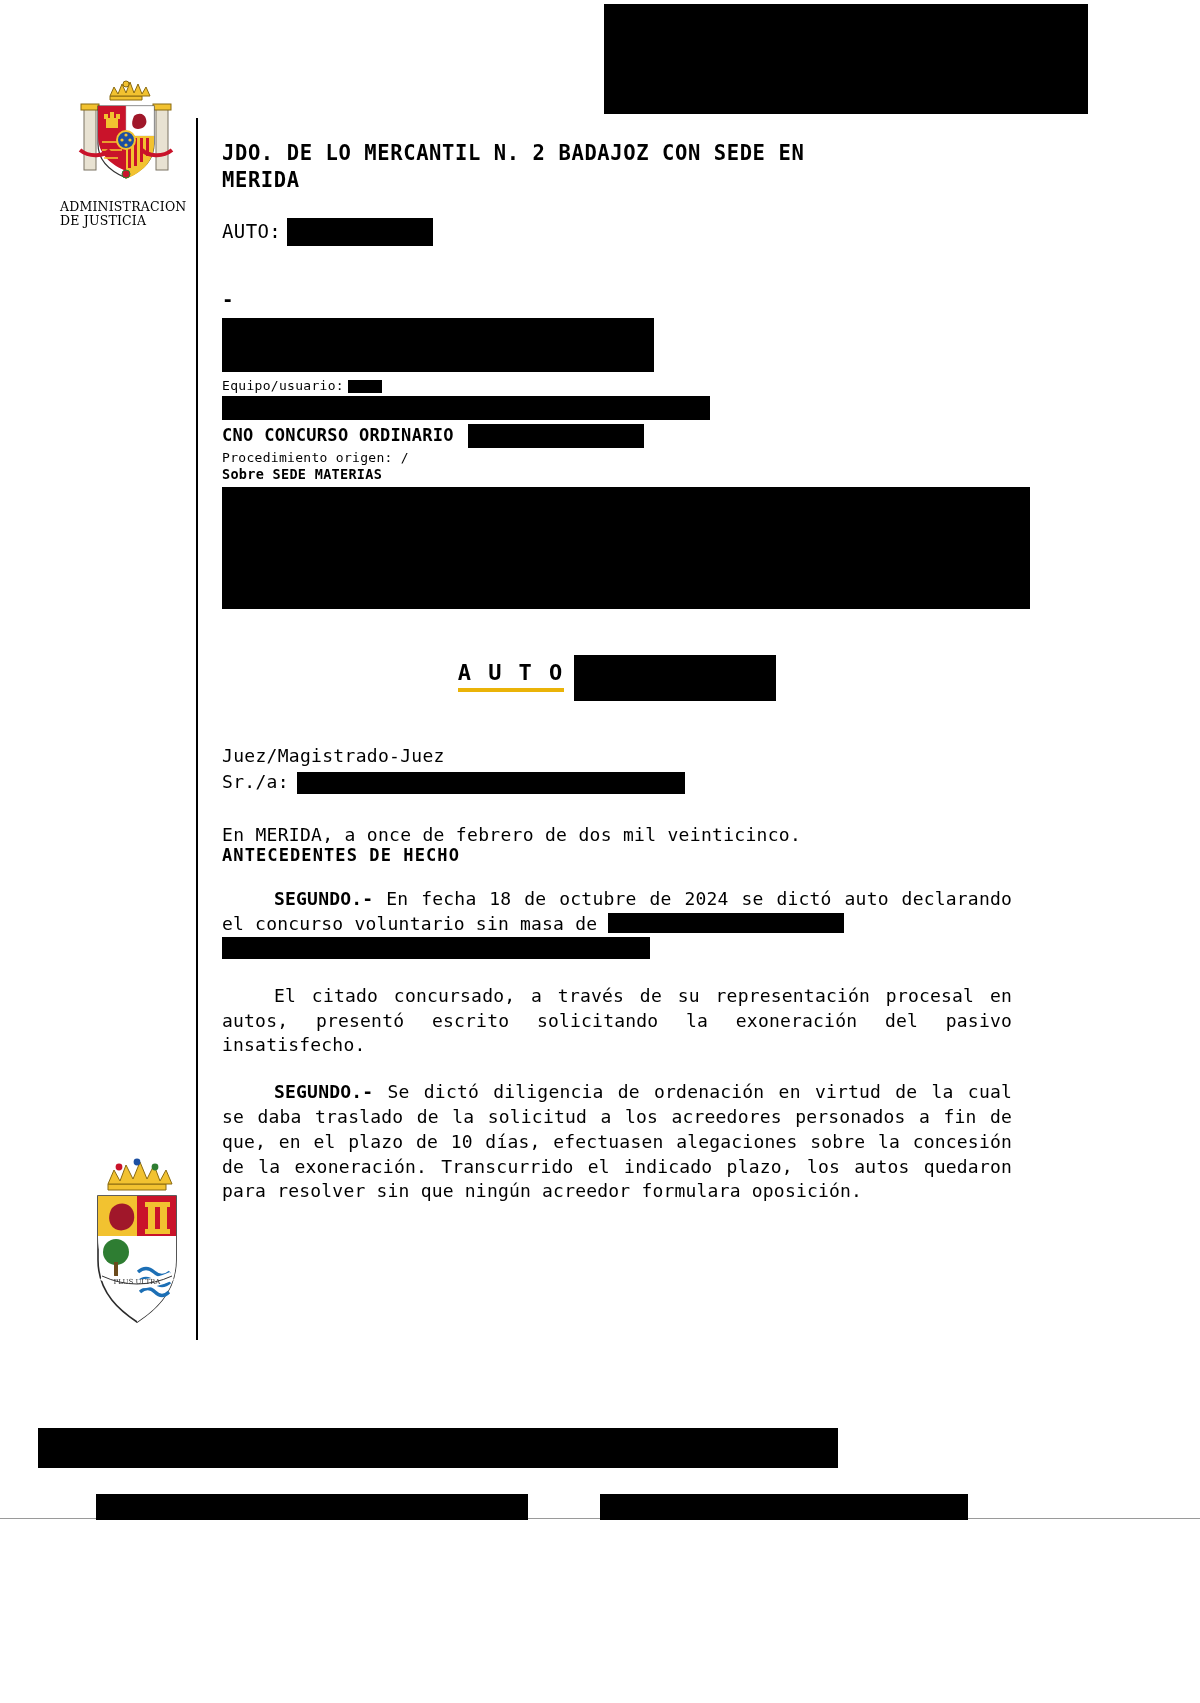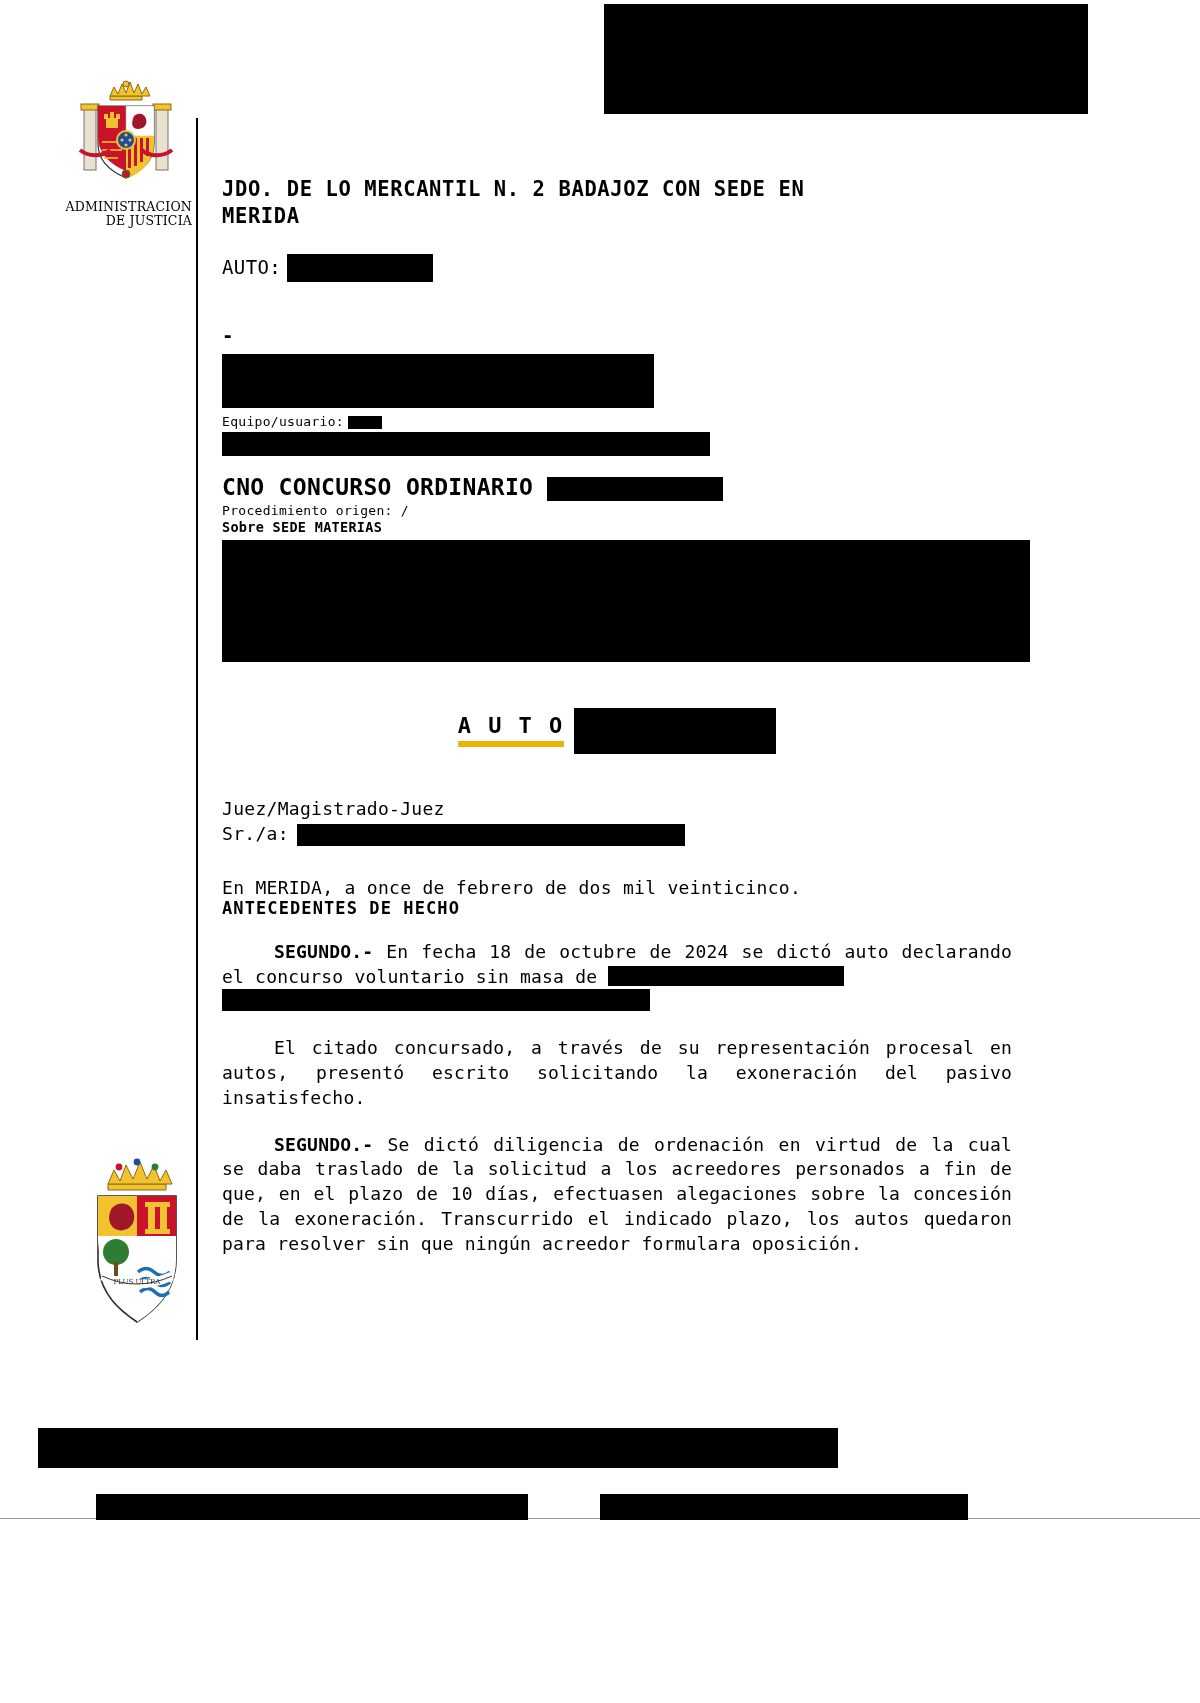--- a/index.html
+++ b/index.html
@@ -31,73 +31,72 @@
     width: 2px; height: 1222px;
     background: #000000;
   }
 
   
   .emblem-col { position: absolute; left: 60px; top: 78px; width: 132px; }
   .escudo-top { position: relative; width: 128px; height: 120px; margin: 0 auto; }
   .admin-caption {
     font-family: "DejaVu Serif", serif;
     font-size: 12.5px;
-    text-align: right;
+    text-align: left;
     line-height: 1.15;
     letter-spacing: 0.2px;
     color: #000;
     margin-top: 2px;
   }
   .escudo-bottom { position: absolute; left: 72px; top: 1148px; width: 130px; height: 190px; }
 
   
   .body-col { position: absolute; left: 222px; top: 140px; width: 790px; }
 
   .court-title {
     font-size: 20.5px;
     font-weight: bold;
     line-height: 1.32;
     letter-spacing: 0.6px;
     white-space: pre-line;
-    margin-top: 36px;
   }
 
   .auto-line { margin-top: 24px; font-size: 19px; letter-spacing: 0.4px; }
   .auto-line .redact { width: 146px; height: 28px; margin-left: 6px; }
 
   .dash-line { margin-top: 42px; font-size: 19px; font-weight: bold; }
 
   .blk-1 { margin-top: 8px; width: 432px; height: 54px; }
 
   .small-line { font-size: 13px; letter-spacing: 0.3px; margin-top: 6px; }
   .small-line .redact { height: 13px; }
 
   .equipo .redact { width: 34px; margin-left: 4px; }
   .blk-2 { margin-top: 3px; width: 488px; height: 24px; }
   .nig { font-weight: bold; font-size: 13px; margin-top: 4px; }
   .nig .redact { width: 210px; height: 13px; margin-left: 0px; }
 
-  .cno { font-size: 23px; font-weight: bold; margin-top: 18px; letter-spacing: 0.3px; }
+  .cno { font-size: 17px; font-weight: bold; margin-top: 4px; letter-spacing: 0.3px; }
   .cno .redact { width: 176px; height: 24px; margin-left: 14px; }
 
   .proc-origen { font-size: 13px; margin-top: 2px; letter-spacing: 0.3px; }
   .sobre { font-size: 13.5px; font-weight: bold; margin-top: 1px; letter-spacing: 0.3px; }
 
   .blk-3 { margin-top: 5px; width: 808px; height: 122px; }
 
   
   .auto-heading {
     margin-top: 42px;
     text-align: center;
     font-size: 22px;
     font-weight: bold;
     letter-spacing: 2px;
     white-space: nowrap;
   }
-  .auto-heading .u { border-bottom: 6px solid #eab308; padding-bottom: 3px; }
+  .auto-heading .u { border-bottom: 4px solid #eab308; padding-bottom: 3px; }
   .auto-heading .redact { width: 202px; height: 46px; margin-left: 10px; position: relative; top: 4px; }
 
   .judge-block { margin-top: 46px; font-size: 18px; line-height: 1.42; letter-spacing: 0.3px; }
   .judge-block .redact { width: 388px; height: 22px; margin-left: 8px; }
 
   .place-date { margin-top: 30px; font-size: 18px; letter-spacing: 0.3px; }
 
   .section-heading {
     font-size: 17px;
     font-weight: bold;

